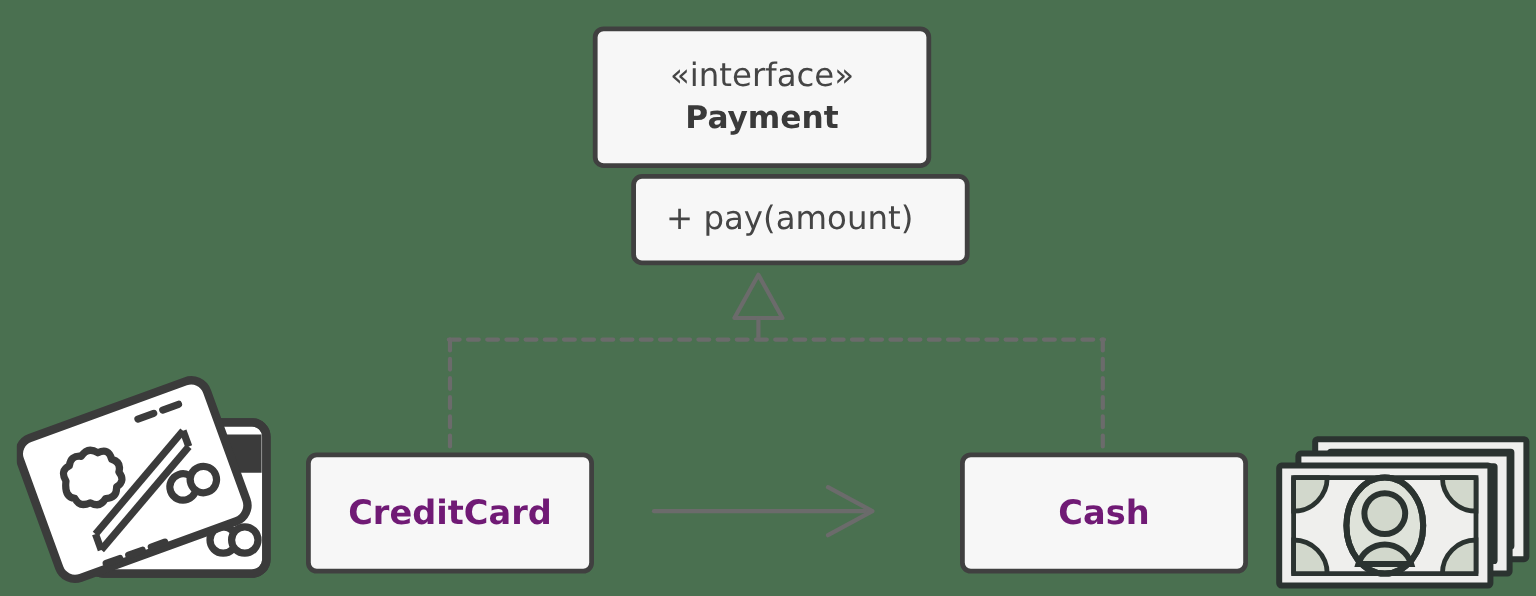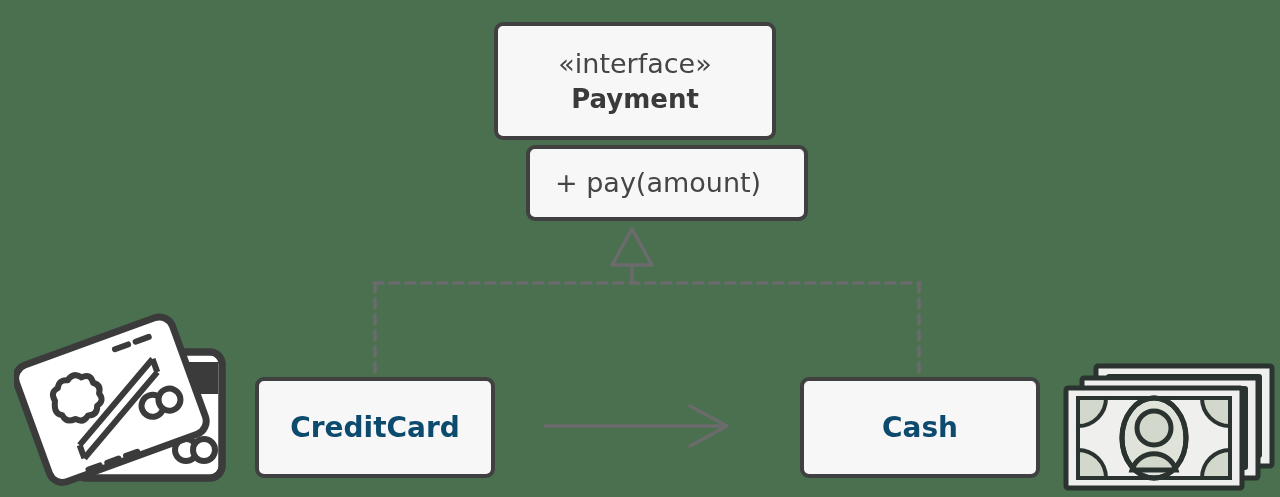--- a/index.html
+++ b/index.html
@@ -83,21 +83,21 @@
   #cash-box {
     left: 800px;
     top: 377px;
     width: 240px;
     height: 101px;
   }
   #creditcard-box .classname,
   #cash-box .classname {
     font-size: 28px;
     font-weight: 700;
-    color: #0c4a6e;
+    color: #701a75;
   }
 
   
   #connectors {
     position: absolute;
     left: 0; top: 0;
     width: 1280px;
     height: 497px;
     pointer-events: none;
   }

